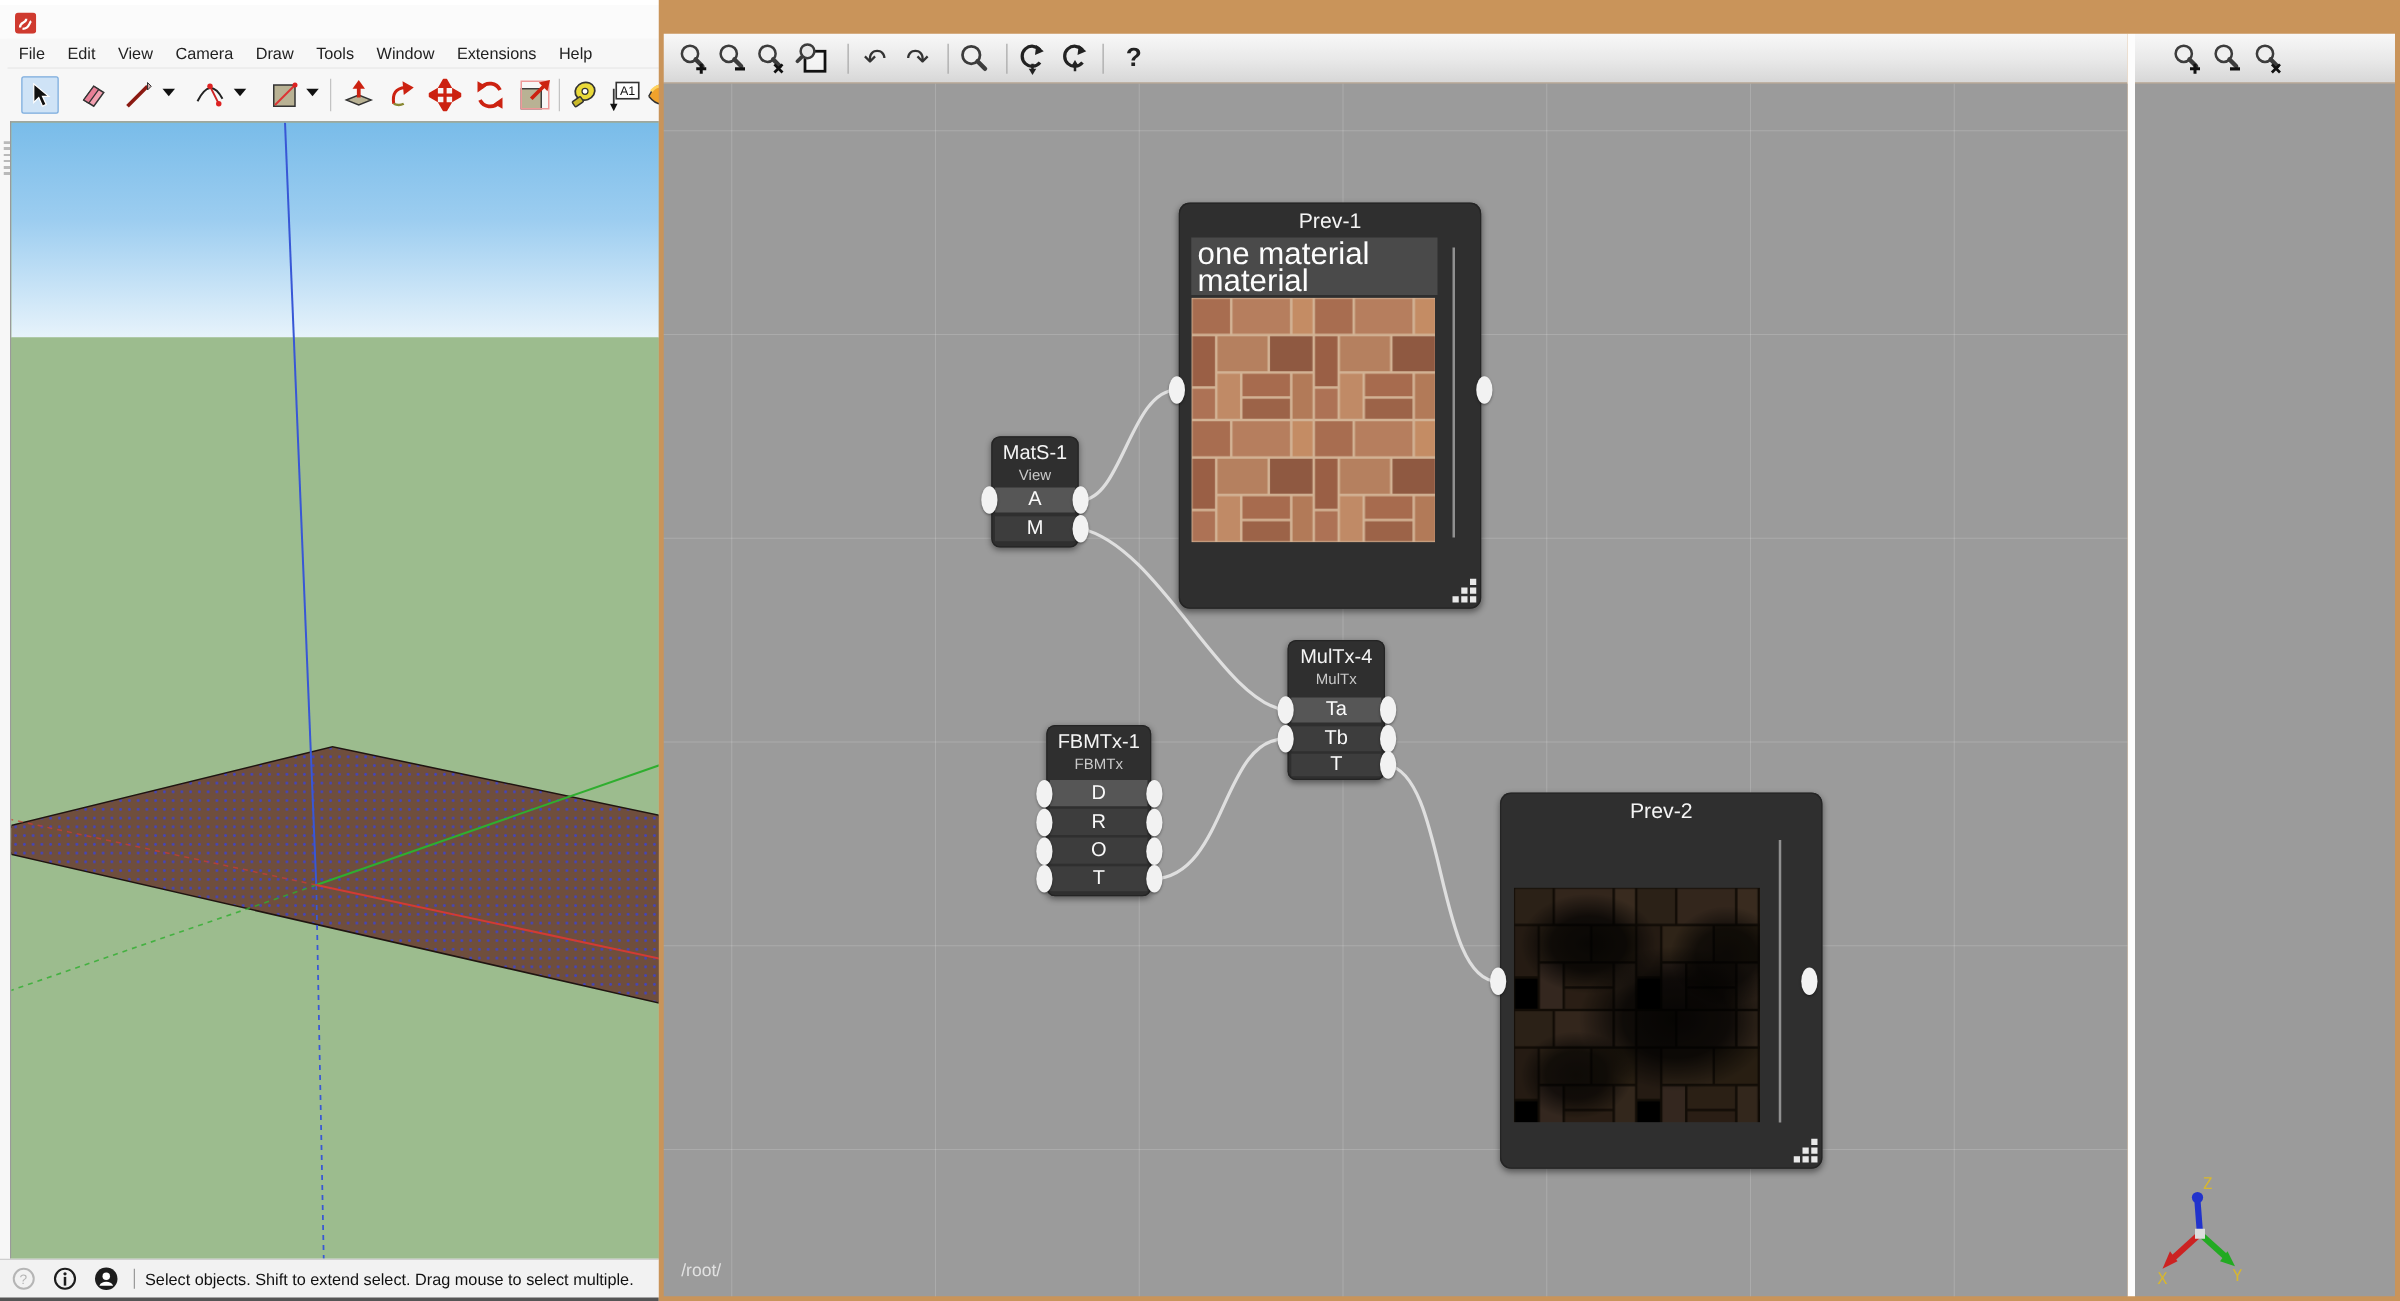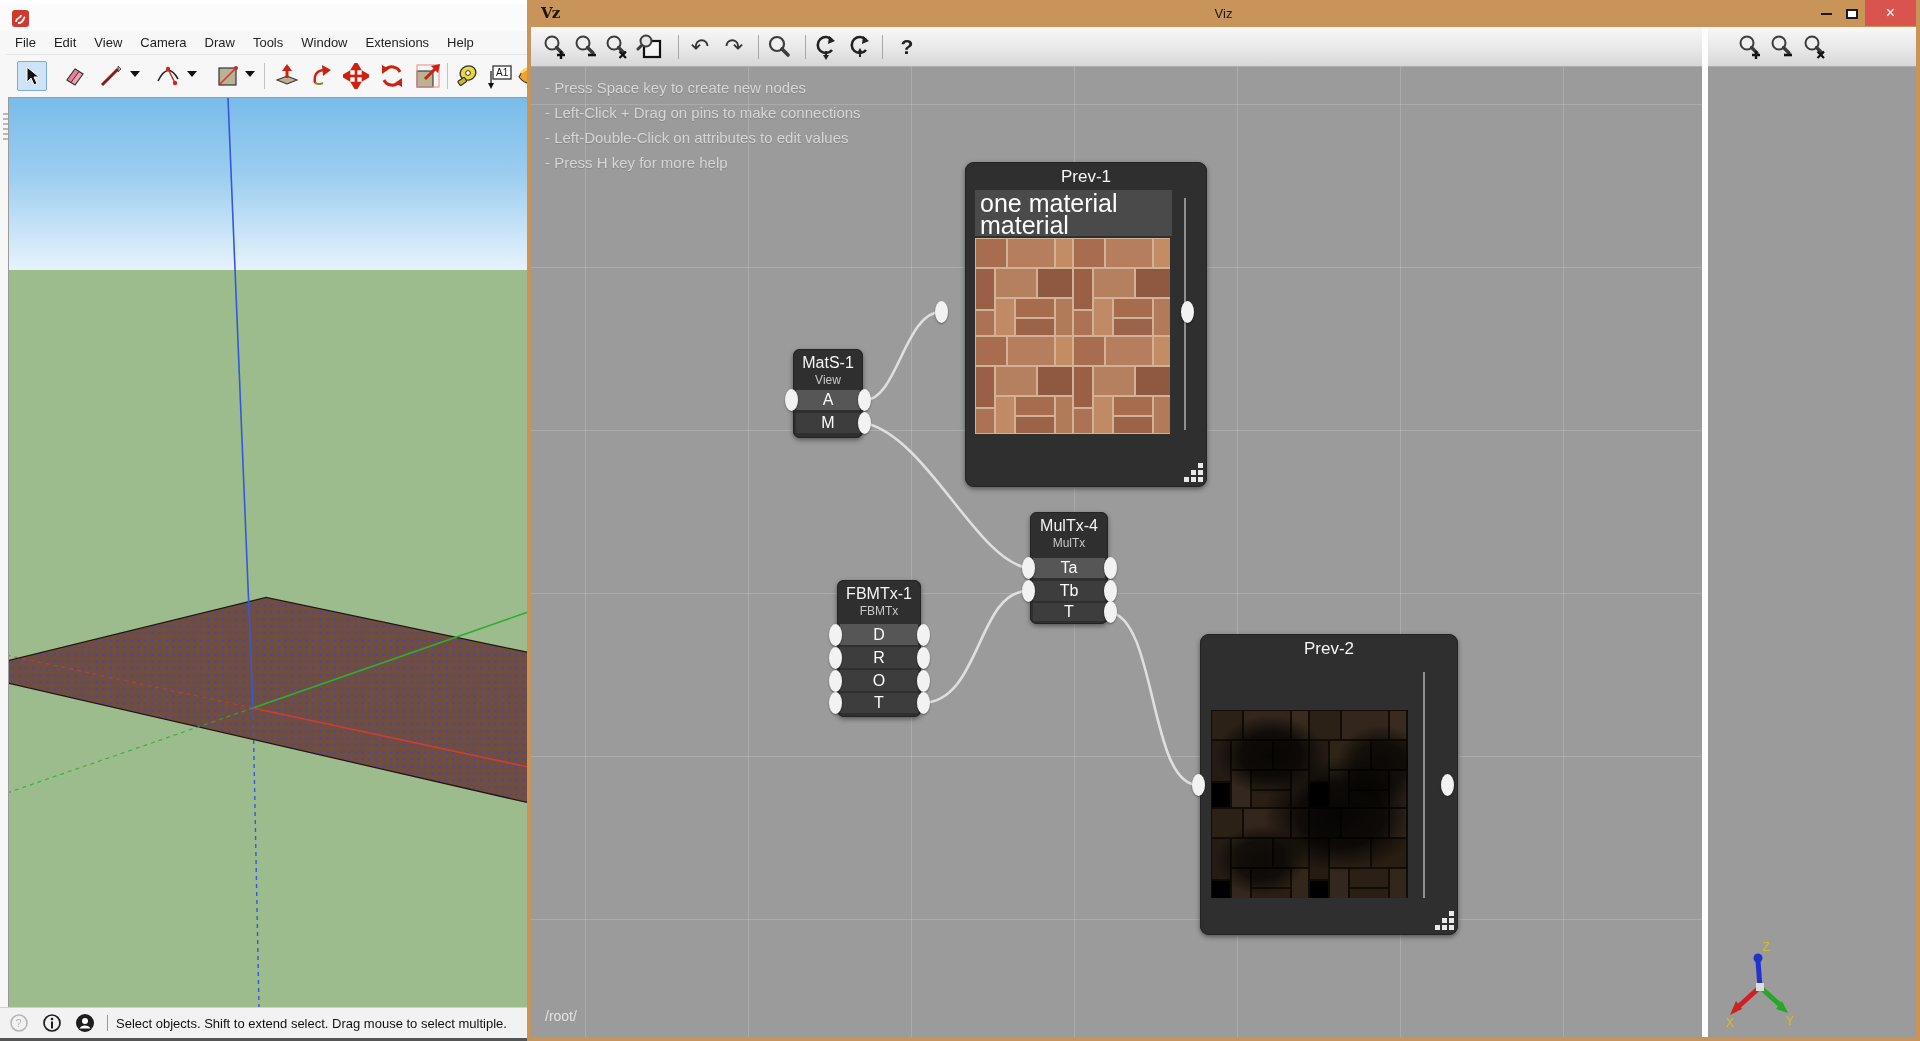--- a/index.html
+++ b/index.html
@@ -278,31 +278,20 @@
       <path d="M4.5 15.5 a6 5 0 0 1 11 0" fill="#fff"></path>
     </svg>
     <div class="sb-sep"></div>
     <span class="msg">Select objects. Shift to extend select. Drag mouse to select multiple.</span>
   </div>
   <div id="su-bottomstrip" class="abs"></div>
 </div>
 
 <div id="viz-window" class="abs">
 
-  <div id="viz-titlebar" class="abs">
-    <span id="viz-logo" class="abs">Vz</span>
-    <div id="viz-title" class="abs">Viz</div>
-    <div class="abs winbtn" style="left:1286px">
-      <div style="width:11px;height:2px;background:#1a1a1a"></div>
-    </div>
-    <div class="abs winbtn" style="left:1312px">
-      <div style="width:12px;height:10px;border:2px solid #1a1a1a;background:#fff"></div>
-    </div>
-    <div id="btn-close" class="abs" style="background:#d9534f">×</div>
-  </div>
 
   <div id="viz-toolbar" class="abs">
     <div class="abs vtool" style="left:10px">
       <svg width="26" height="26" viewBox="0 0 26 26">
         <circle cx="10" cy="9" r="6.5" fill="#efefef" stroke="#3c3c3c" stroke-width="2"></circle>
         <line x1="14.5" y1="13.5" x2="20" y2="19" stroke="#3c3c3c" stroke-width="3.4" stroke-linecap="round"></line>
         <path d="M15 21h8 M19 17v8" stroke="#111" stroke-width="2.4"></path>
       </svg>
     </div>
     <div class="abs vtool" style="left:41px">
@@ -384,37 +373,31 @@
         <line x1="14.5" y1="13.5" x2="20" y2="19" stroke="#3c3c3c" stroke-width="3.4" stroke-linecap="round"></line>
         <path d="M15.5 17.5l6.5 6.5 M22 17.5l-6.5 6.5" stroke="#111" stroke-width="2.2"></path>
       </svg>
     </div>
   </div>
 
   <div id="viz-divider" class="abs"></div>
 
   <div id="viz-canvas" class="abs">
 
-    <div id="help-lines" class="abs">
-      <div class="help-line">- Press Space key to create new nodes</div>
-      <div class="help-line">- Left-Click + Drag on pins to make connections</div>
-      <div class="help-line">- Left-Double-Click on attributes to edit values</div>
-      <div class="help-line">- Press H key for more help</div>
-    </div>
 
     <svg class="abs" style="left:0;top:0" width="1171" height="970" viewBox="0 0 1171 970">
       <g fill="none" stroke="#e3e3e3" stroke-width="2.6" opacity="0.95">
         <path d="M334 333 C 366 333, 374 245, 410 245"></path>
         <path d="M334 356 C 396 370, 446 494, 497 501"></path>
         <path d="M392 636 C 450 634, 446 524, 497 524"></path>
         <path d="M579 545 C 626 553, 618 718, 667 718"></path>
       </g>
     </svg>
 
-    <div class="node" style="left:434px;top:95px;width:242px;height:325px">
+    <div class="node" style="left:412px;top:95px;width:242px;height:325px">
       <div class="node-title">Prev-1</div>
       <div class="hdr-box" style="left:10px;top:28px;width:197px;height:46px">
         <div>one material</div>
         <div>material</div>
       </div>
       <div class="pv-img" style="left:10px;top:76px;width:195px;height:196px">
         <svg width="195" height="196" viewBox="0 0 195 196">
           <defs>
             <pattern id="pav1" width="98" height="98" patternUnits="userSpaceOnUse">
               <rect width="98" height="98" fill="#d2b294"></rect>

